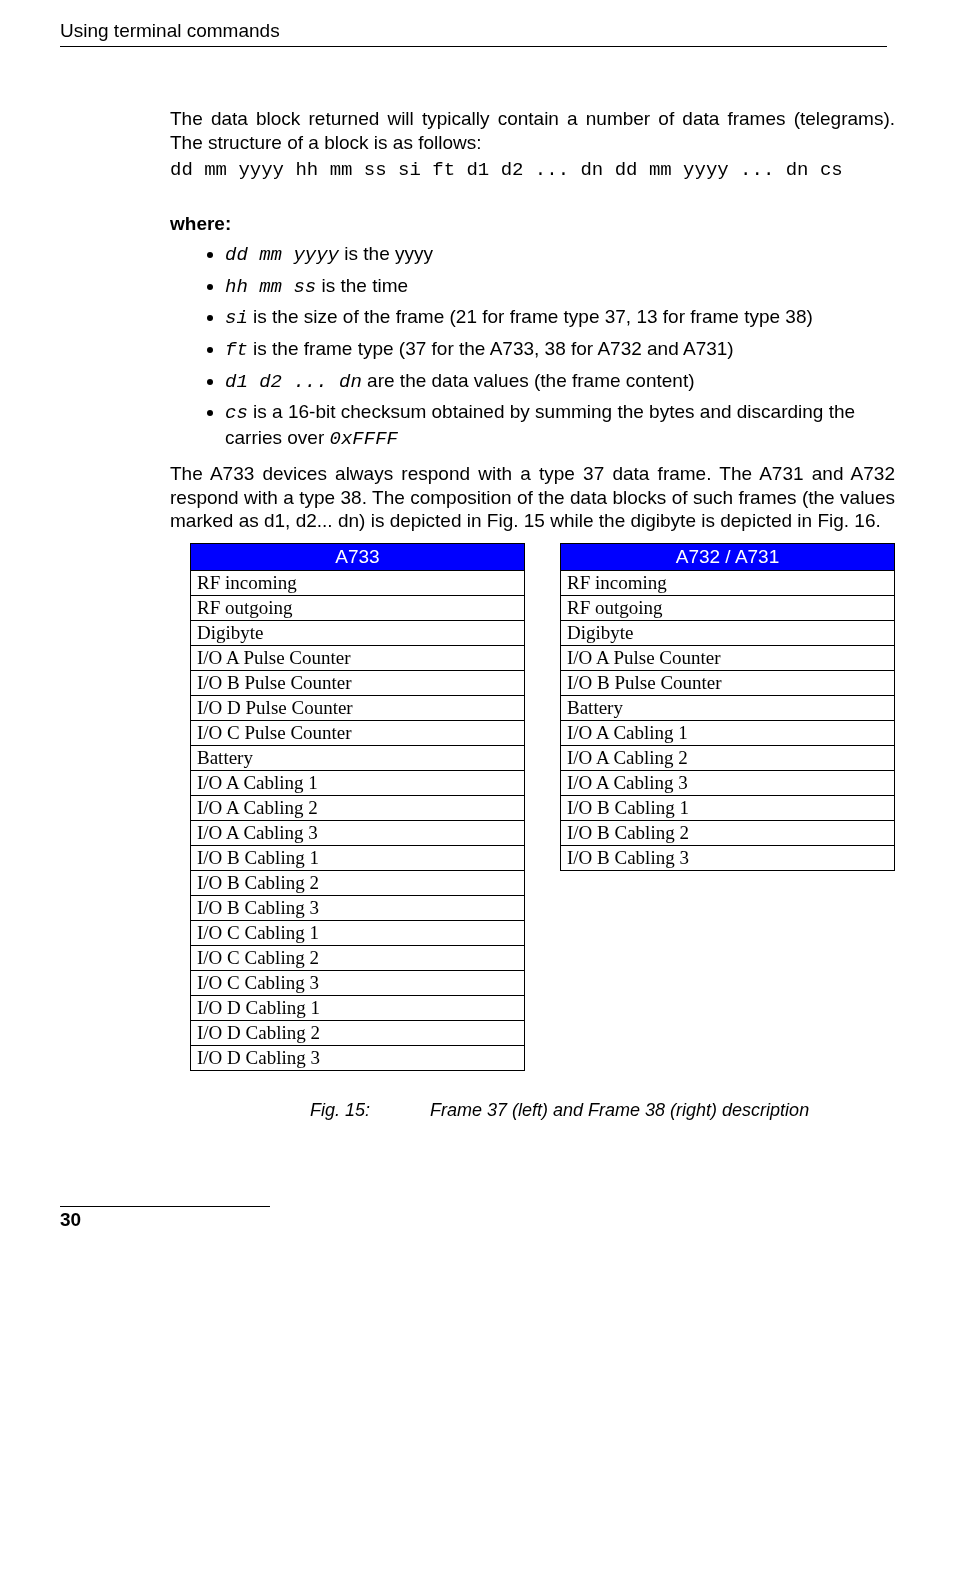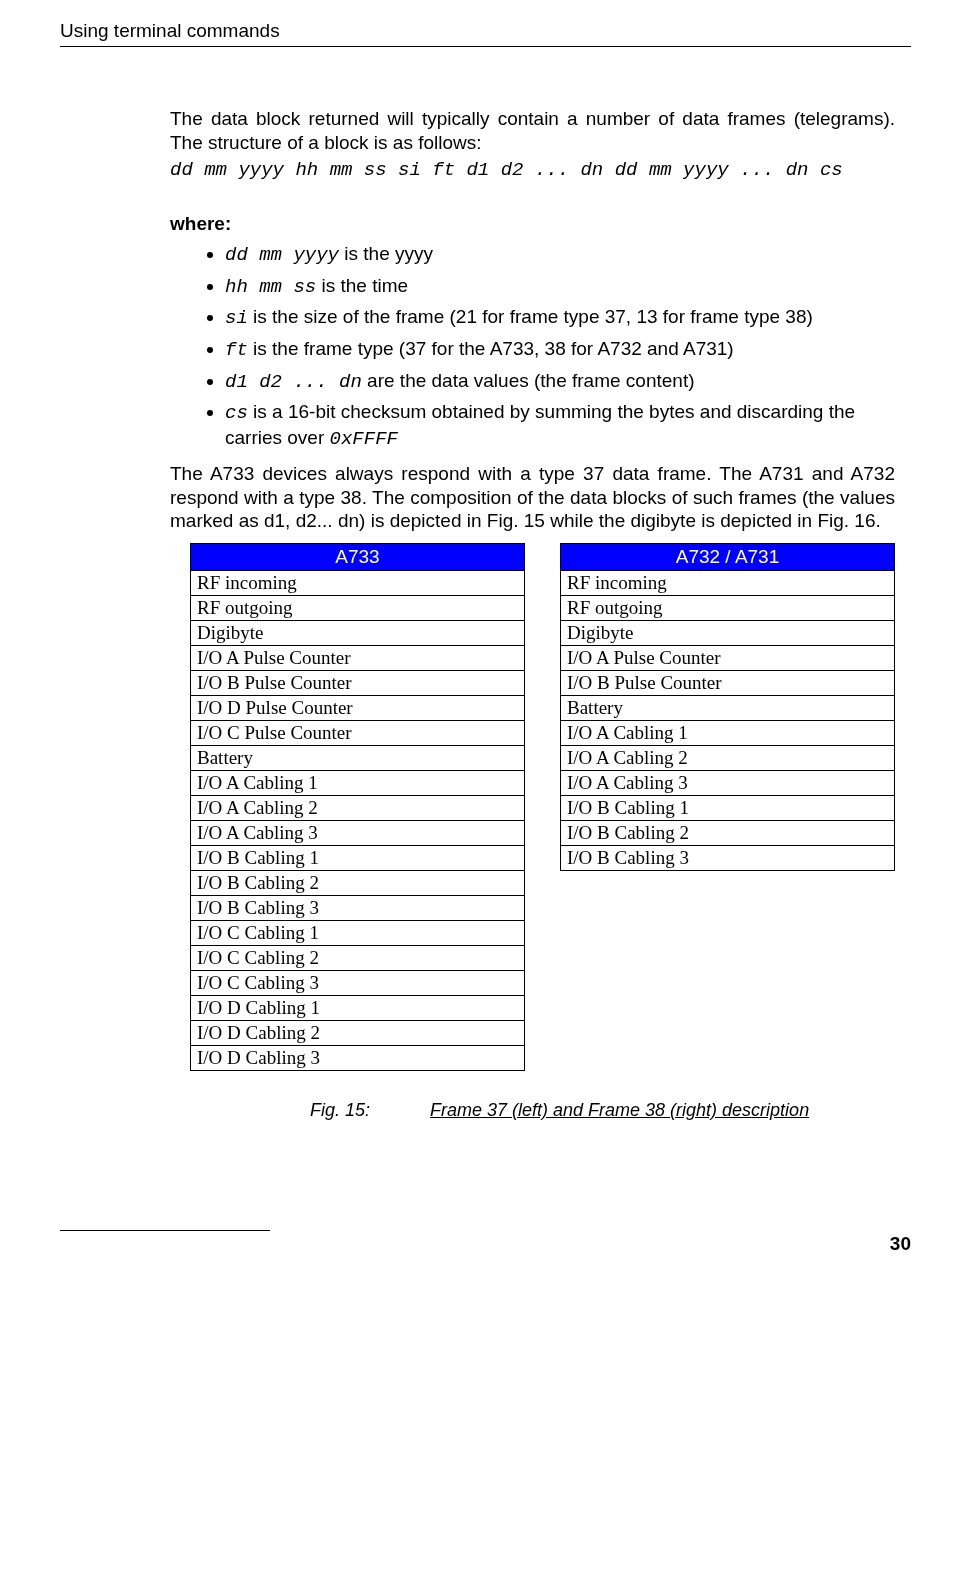--- a/index.html
+++ b/index.html
@@ -4,21 +4,21 @@
 <style>
   body {
     margin: 0;
     padding: 0;
     font-family: Arial, Helvetica, sans-serif;
     color: #000;
     background: #fff;
     width: 959px;
   }
   .page {
-    padding: 20px 48px 20px 60px;
+    padding: 20px 72px 20px 60px;
     box-sizing: border-box;
   }
   .header-title {
     font-size: 19px;
     margin-bottom: 4px;
   }
   .header-rule {
     border: none;
     border-top: 1px solid #000;
     margin: 0 0 60px 0;
@@ -31,21 +31,20 @@
   }
   .para {
     margin: 0 0 4px 0;
     text-align: justify;
   }
   .code-line {
     font-family: "Courier New", monospace;
     font-size: 19px;
     margin: 2px 0 30px 0;
     white-space: pre;
-    font-style: italic;
   }
   .where {
     margin-bottom: 6px;
     font-weight: bold;
   }
   ul.bullets {
     list-style-type: disc;
     margin: 0 0 10px 0;
     padding-left: 55px;
   }
@@ -86,29 +85,27 @@
     padding: 0 6px;
     height: 24px;
     font-family: Liberation Serif, serif;
   }
   .caption {
     font-style: italic;
     font-size: 18px;
     margin: 28px 0 0 0;
     text-align: left;
     padding-left: 140px;
-    text-decoration: underline;
   }
   .caption-label {
     display: inline-block;
     width: 120px;
   }
   .footer {
-    margin-top: 109px;
-    text-align: right;
+    margin-top: 85px;
   }
   .footer-rule {
     border: none;
     border-top: 1px solid #000;
     width: 210px;
     margin: 0 0 2px 0;
   }
   .page-num {
     font-weight: bold;
     font-size: 19px;

